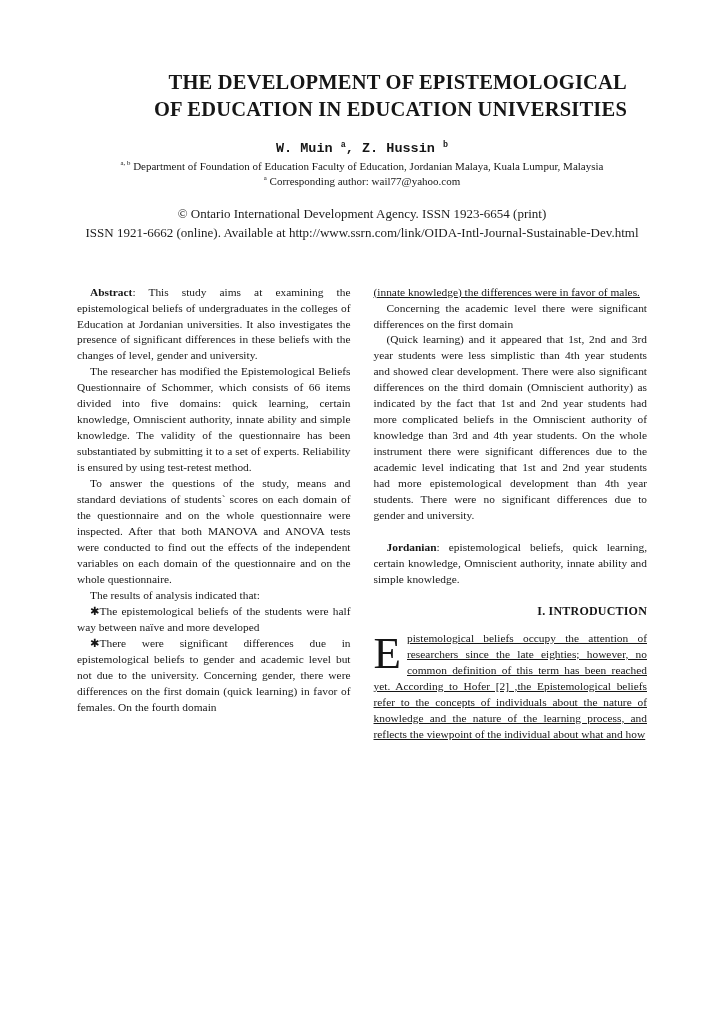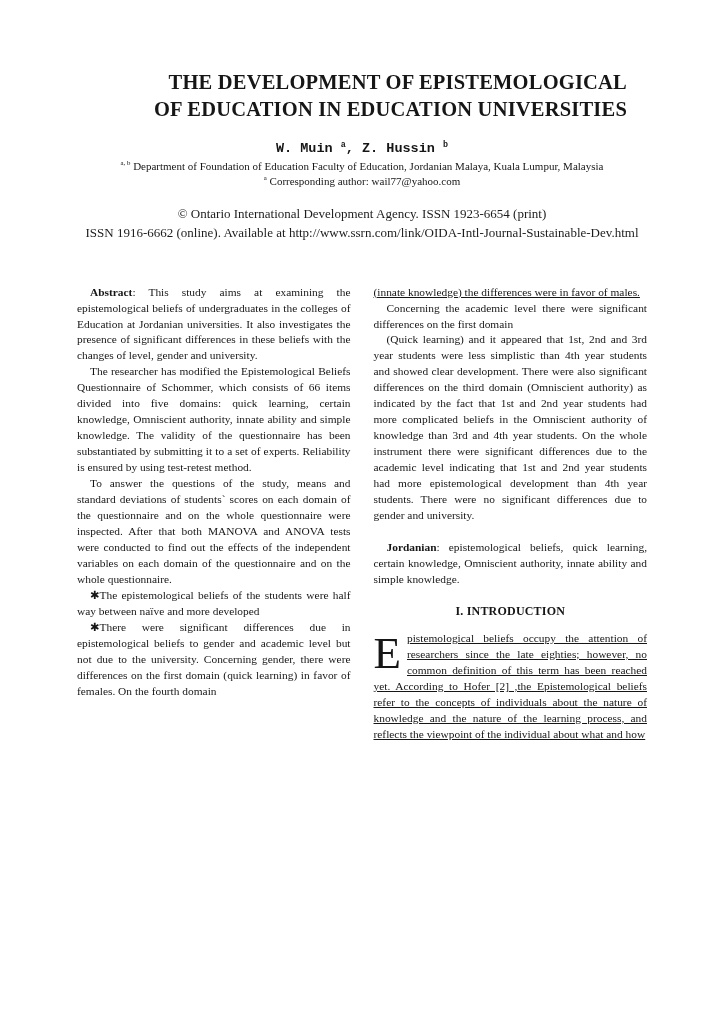--- a/index.html
+++ b/index.html
@@ -65,21 +65,21 @@
     line-height: 1.4;
     text-align: justify;
   }
   .col p { margin: 0; text-indent: 13px; }
   .col p.noind { text-indent: 0; text-decoration: underline; }
   .lead { font-weight: 700; }
   .kw { margin-top: 16px !important; }
   .intro-head {
     margin-top: 15px !important;
     margin-bottom: 11px !important;
-    text-align: center;
+    text-align: right;
     font-weight: 700;
     font-size: 12px;
     text-indent: 0 !important;
     letter-spacing: 0.2px;
   }
   .dropcap {
     float: left;
     font-size: 45px;
     line-height: 41px;
     height: 44px;
@@ -98,29 +98,30 @@
     </h1>
 
   <div class="authors"><span>W. Muin </span><sup>a</sup><span>, </span><span>Z. Hussin </span><sup>b</sup></div>
 
   <div class="affil"><sup>a, b</sup><span> Department of Foundation of Education Faculty of Education, Jordanian Malaya, Kuala Lumpur, Malaysia</span></div>
 
   <div class="corr"><sup>a</sup><span> Corresponding author:  wail77@yahoo.com</span></div>
 
   <div class="imprint">
     <div>© Ontario International Development Agency. ISSN 1923-6654 (print)</div>
-    <div>ISSN 1916-6662 (online). Available at http://www.ssrn.com/link/OIDA-Intl-Journal-Sustainable-Dev.html</div>
+    <div>ISSN 1921-6662 (online). Available at http://www.ssrn.com/link/OIDA-Intl-Journal-Sustainable-Dev.html</div>
   </div>
 
   <div class="columns">
 
     <div class="col">
       <p><span class="lead">Abstract</span><span>: This study aims at examining the epistemological beliefs of undergraduates in the colleges of Education at Jordanian universities. It also investigates the presence of significant differences in these beliefs with the changes of level, gender and university.</span></p>
       <p>The researcher has modified the Epistemological Beliefs Questionnaire of Schommer, which consists of 66 items divided into five domains: quick learning, certain knowledge, Omniscient authority, innate ability and simple knowledge. The validity of the questionnaire has been substantiated by submitting it to a set of experts. Reliability is ensured by using test-retest method.</p>
       <p>To answer the questions of the study, means and standard deviations of students` scores on each domain of the questionnaire and on the whole questionnaire were inspected. After that both MANOVA and ANOVA tests were conducted to find out the effects of the independent variables on each domain of the questionnaire and on the whole questionnaire.</p>
+      <p>The results of analysis indicated that:</p>
       <p>✱The epistemological beliefs of the students were half way between naïve and more developed</p>
       <p>✱There were significant differences due in epistemological beliefs to gender and academic level but not due to the university. Concerning gender, there were differences on the first domain (quick learning) in favor of females. On the fourth domain</p>
     </div>
 
     <div class="col">
       <p class="noind">(innate knowledge) the differences were in favor of males.</p>
       <p>Concerning the academic level there were significant differences on the first domain</p>
       <p>(Quick learning) and it appeared that 1st, 2nd and 3rd year students were less simplistic than 4th year students and showed clear development. There were also significant differences on the third domain (Omniscient authority) as indicated by the fact that 1st and 2nd year students had more complicated beliefs in the Omniscient authority of knowledge than 3rd and 4th year students. On the whole instrument there were significant differences due to the academic level indicating that 1st and 2nd year students had more epistemological development than 4th year students. There were no significant differences due to gender and university.</p>
       <p class="kw"><span class="lead">Jordanian</span><span>: epistemological beliefs, quick learning, certain knowledge, Omniscient authority, innate ability and simple knowledge.</span></p>
       <p class="intro-head">I. INTRODUCTION</p>

